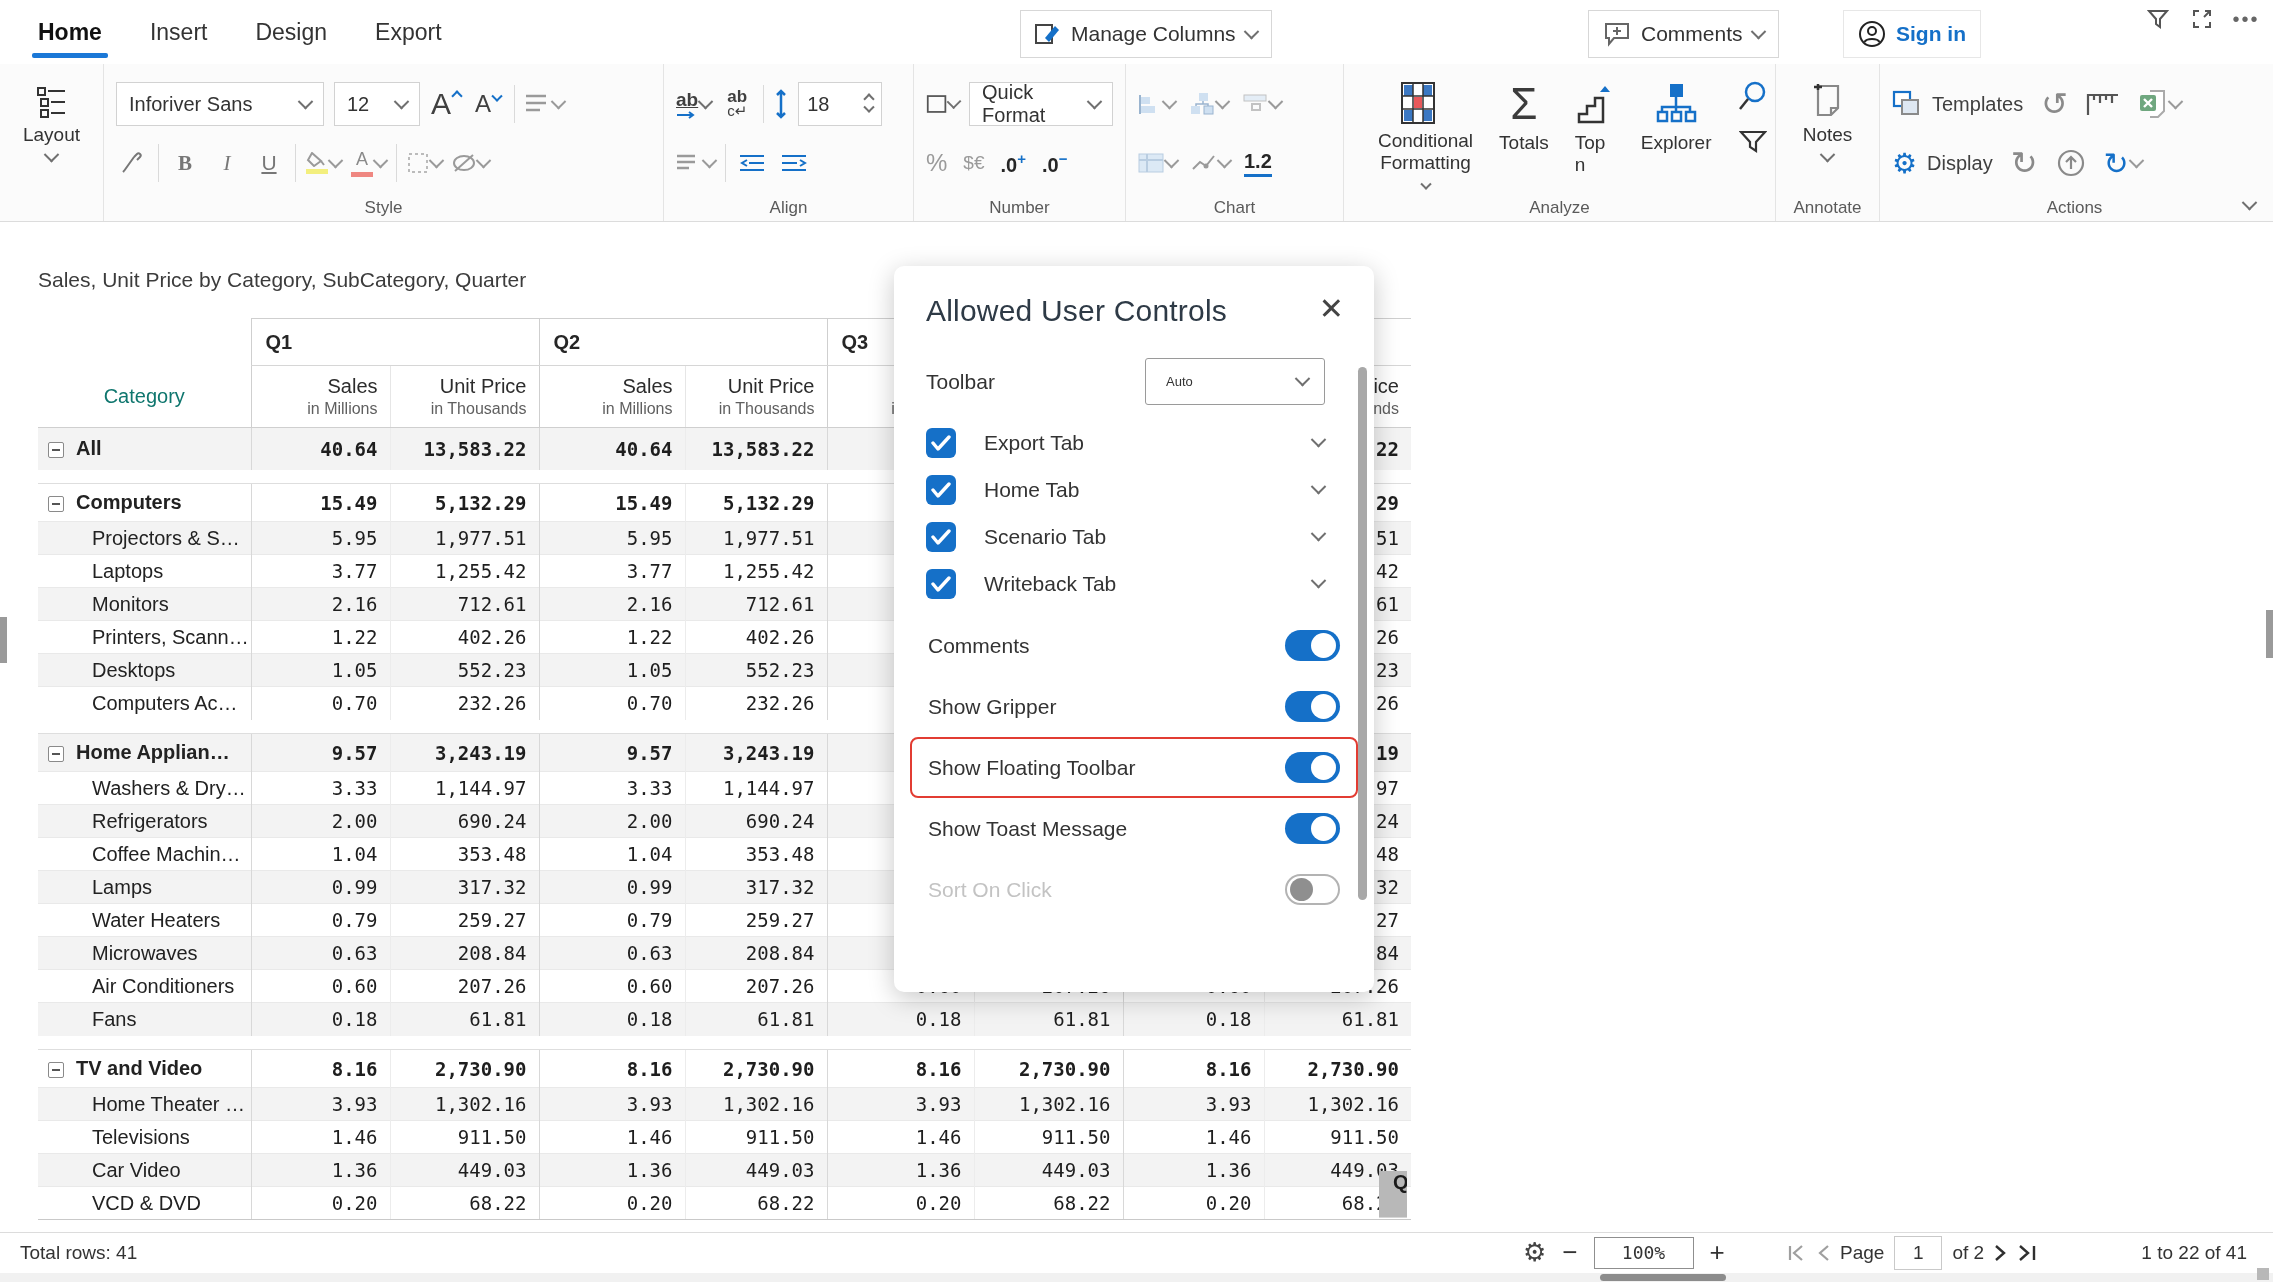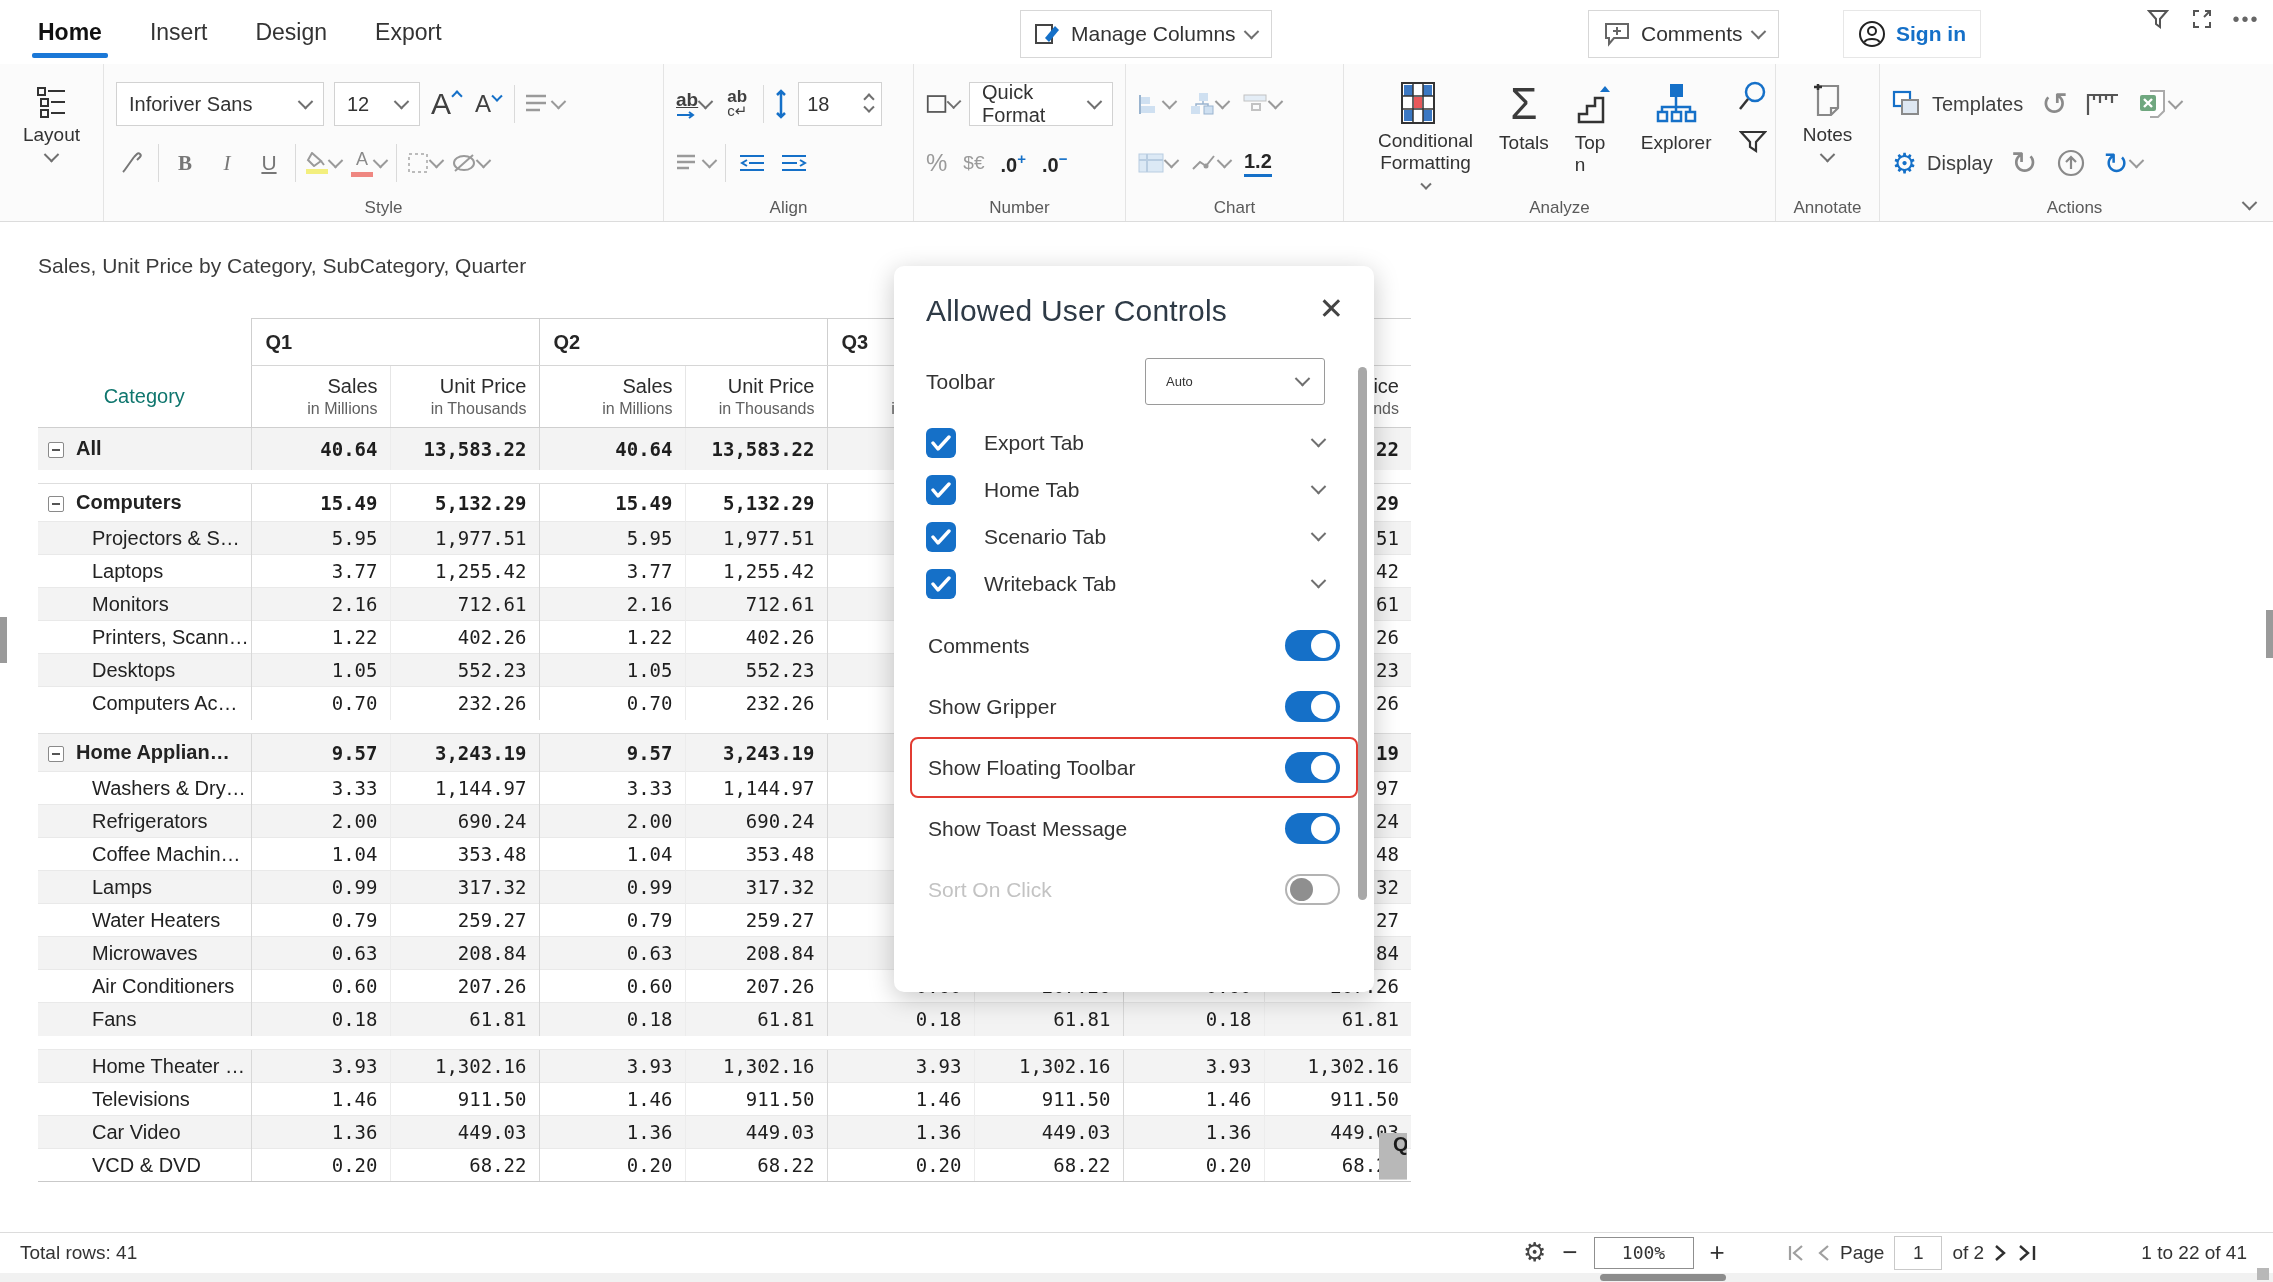--- a/index.html
+++ b/index.html
@@ -46,21 +46,21 @@
           border-bottom:2px solid #707070; transform:rotate(45deg) translate(-2px,-2px); }
   .chev.up { transform:rotate(-135deg); }
   .blue { color:#1570c8; }
   .redbar { display:block; width:22px; height:5px; background:#ef8781; margin-top:-2px; }
   .yellowbar { display:block; width:22px; height:5px; background:#f3ef7e; margin-top:-2px; }
   .stepper { display:flex; flex-direction:column; gap:3px; }
   .stepper .chev { width:8px; height:8px; }
   .collapse { position:absolute; right:14px; bottom:10px; }
 
   
-  .report-title { position:absolute; left:38px; top:254px; font-size:21px; color:#3c3c3c; }
+  .report-title { position:absolute; left:38px; top:268px; font-size:21px; color:#3c3c3c; }
 
   table.pivot { position:absolute; left:38px; top:318px; border-collapse:collapse; table-layout:fixed; }
   table.pivot th, table.pivot td { overflow:hidden; white-space:nowrap; }
   .h1 th { height:47px; font-size:20px; text-align:left; vertical-align:middle; padding:0 14px;
            border-bottom:1px solid #d6d6d6; }
   .h1 th.qcell { border-left:1px solid #cfcfcf; border-top:1px solid #cfcfcf; background:#fff; font-weight:bold; }
   .h1 th.corner { font-weight:bold; color:#1a1a1a; }
   .h2 th { height:62px; font-weight:normal; vertical-align:middle; border-bottom:1px solid #cfcfcf; }
   .h2 .catcell { text-align:center; font-size:20px; color:#0f766e; }
   .h2 .mcell { text-align:right; padding-right:12px; border-left:1px solid #e6e6e6; }
@@ -760,20 +760,31 @@
           <td class="num gb">0.18</td>
           <td class="num">61.81</td>
           <td class="num gb">0.18</td>
           <td class="num">61.81</td>
           <td class="num gb">0.18</td>
           <td class="num">61.81</td>
         </tr>
         <tr class="r-gap">
           <td colspan="9"></td>
         </tr>
+        <tr class="r-group bold">
+          <td class="cat"><span class="expbox"></span><span>TV and Video</span></td>
+          <td class="num gb">8.16</td>
+          <td class="num">2,730.90</td>
+          <td class="num gb">8.16</td>
+          <td class="num">2,730.90</td>
+          <td class="num gb">8.16</td>
+          <td class="num">2,730.90</td>
+          <td class="num gb">8.16</td>
+          <td class="num">2,730.90</td>
+        </tr>
         <tr class="r-sub band">
           <td class="cat"><span class="indent">Home Theater …</span></td>
           <td class="num gb">3.93</td>
           <td class="num">1,302.16</td>
           <td class="num gb">3.93</td>
           <td class="num">1,302.16</td>
           <td class="num gb">3.93</td>
           <td class="num">1,302.16</td>
           <td class="num gb">3.93</td>
           <td class="num">1,302.16</td>

